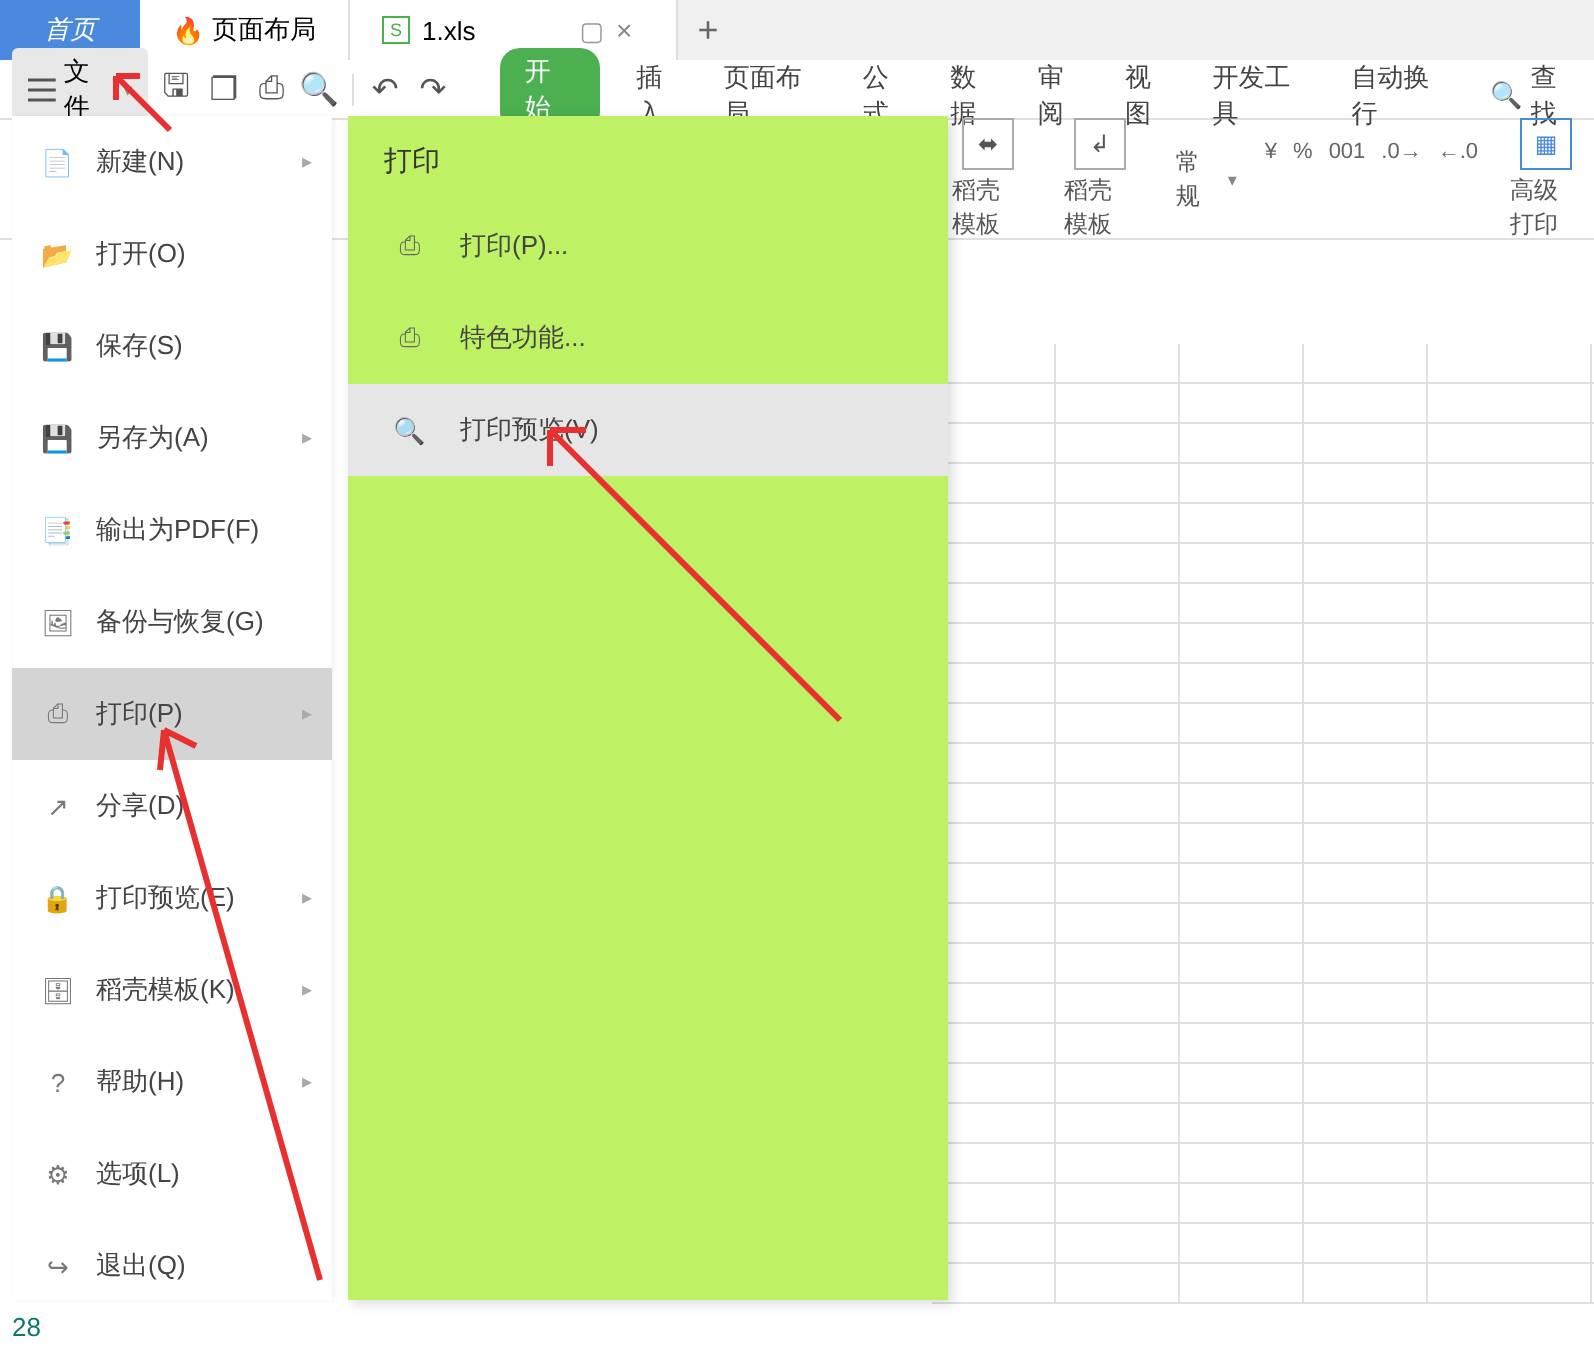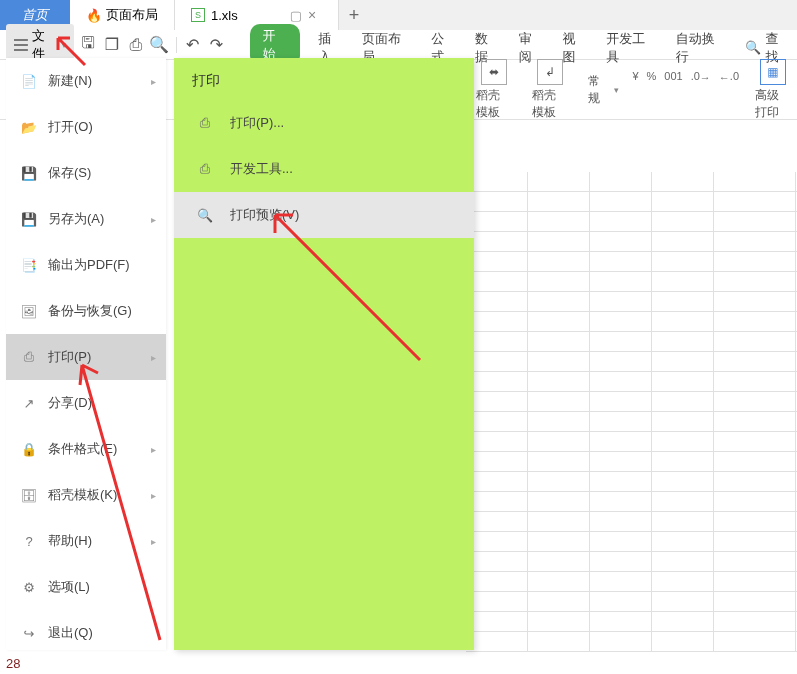--- a/index.html
+++ b/index.html
@@ -31,21 +31,21 @@
     .num-icons { display:flex; gap:4px; font-size:11px; color:#666;}
     .num-icons span { padding:0 2px; }
     
     .col-headers { height: 22px; display: flex; background: #e8e8e8; border-bottom: 1px solid #ccc; margin-left: 466px; }
     
     .grid { position: absolute; left: 466px; top: 172px; right: 0; bottom: 16px; }
     .grid-row { height: 20px; border-bottom: 1px solid #e0e0e0; display: flex; }
     .grid-cell { width: 62px; border-right: 1px solid #e0e0e0; }
     .grid-cell:last-child { width: 82px; }
     
-    .rownum-bottom { position:absolute; left: 6px; bottom: 3px; font-size: 13px; color: #7f1d1d; }
+    .rownum-bottom { position:absolute; left: 6px; bottom: 3px; font-size: 13px; color: #0f766e; }
     
     
     .file-menu { position: absolute; left: 6px; top: 58px; width: 160px; height: 592px; background: #fff; box-shadow: 1px 0 3px rgba(0,0,0,0.06); z-index: 10; }
     .file-item { height: 46px; display: flex; align-items: center; padding: 0 14px; gap: 10px; font-size: 13px; color: #444; cursor: pointer; position: relative; }
     .file-item.active { background: #d4d4d4; }
     .file-item .arrow { position: absolute; right: 10px; font-size: 10px; color: #aaa; }
     .fi-icon { width: 18px; height: 18px; display:flex; align-items:center; justify-content:center; color:#777; }
     
     
     .sub-panel { position: absolute; left: 174px; top: 58px; width: 300px; height: 592px; background: #bef264; box-shadow: 2px 2px 6px rgba(0,0,0,0.15); z-index: 11; }
@@ -351,21 +351,21 @@
       <span class="fi-icon">⎙</span>
       <span>打印(P)</span>
       <span class="arrow">▸</span>
     </div>
     <div class="file-item">
       <span class="fi-icon">↗</span>
       <span>分享(D)</span>
     </div>
     <div class="file-item">
       <span class="fi-icon">🔒</span>
-      <span>条件格式(E)</span>
+      <span>打印预览(E)</span>
       <span class="arrow">▸</span>
     </div>
     <div class="file-item">
       <span class="fi-icon">🗄</span>
       <span>稻壳模板(K)</span>
       <span class="arrow">▸</span>
     </div>
     <div class="file-item">
       <span class="fi-icon">?</span>
       <span>帮助(H)</span>
@@ -382,21 +382,21 @@
   </div>
 
 <div class="sub-panel">
   <div class="sub-title">打印</div>
   <div class="sub-item">
     <span class="si-icon">⎙</span>
     <span>打印(P)...</span>
   </div>
   <div class="sub-item">
     <span class="si-icon">⎙</span>
-    <span>开发工具...</span>
+    <span>特色功能...</span>
   </div>
   <div class="sub-item hover">
     <span class="si-icon">🔍</span>
     <span>打印预览(V)</span>
   </div>
 </div>
 
 <svg class="arrow-svg" style="left:50px; top:30px; width:40px; height:40px;" viewBox="0 0 40 40">
   <path d="M35 35 L8 8 M8 8 L8 20 M8 8 L20 8" stroke="#e83030" stroke-width="3" fill="none"></path>
 </svg>

